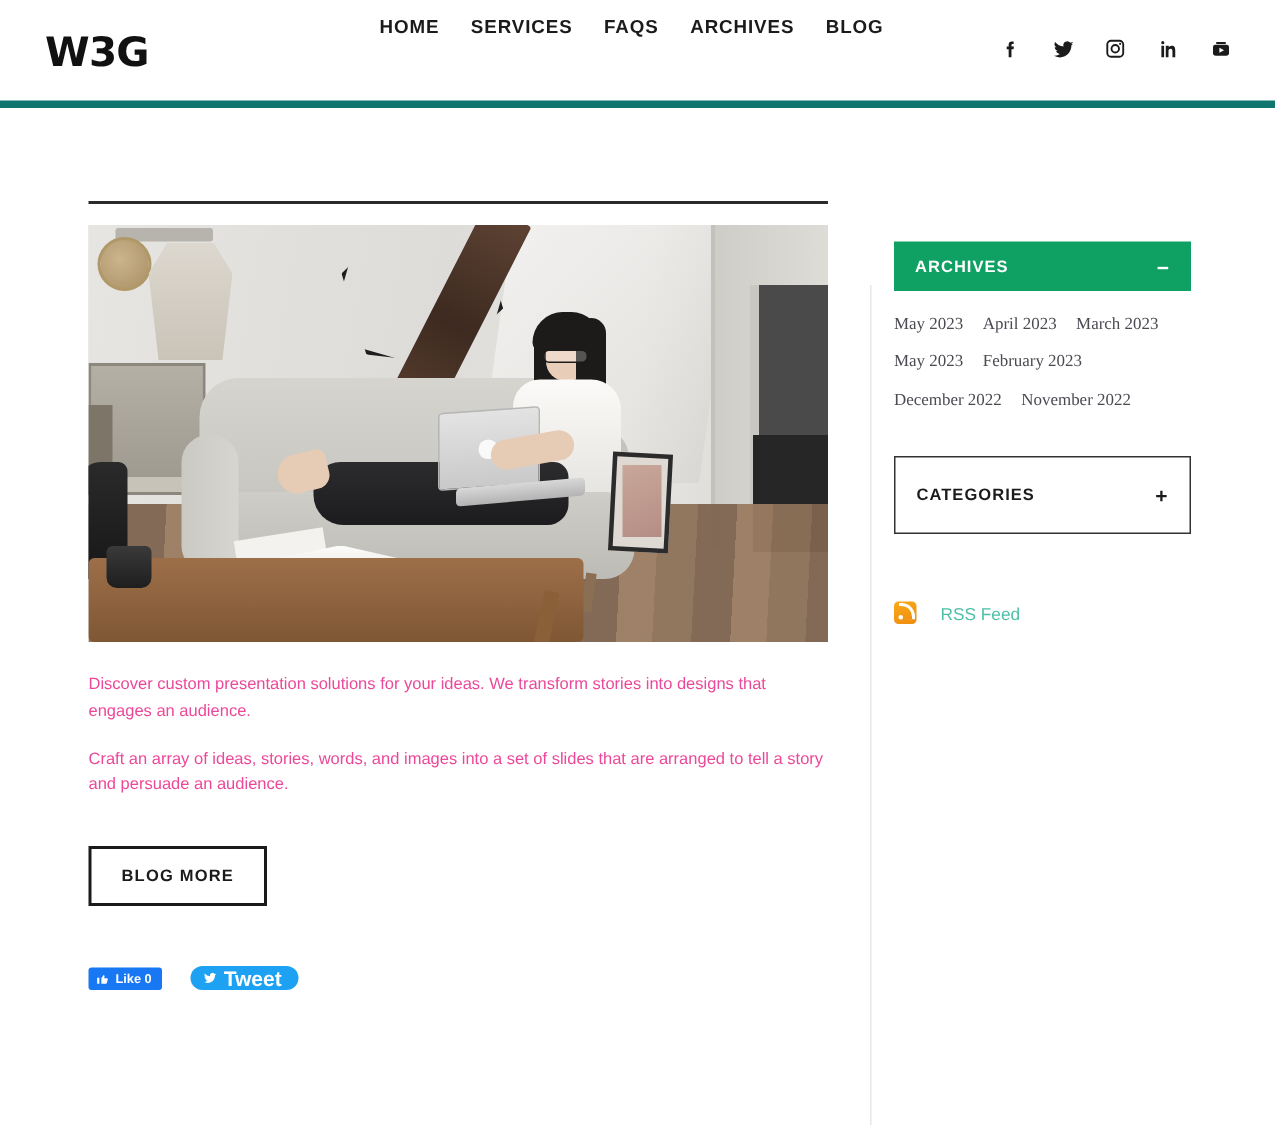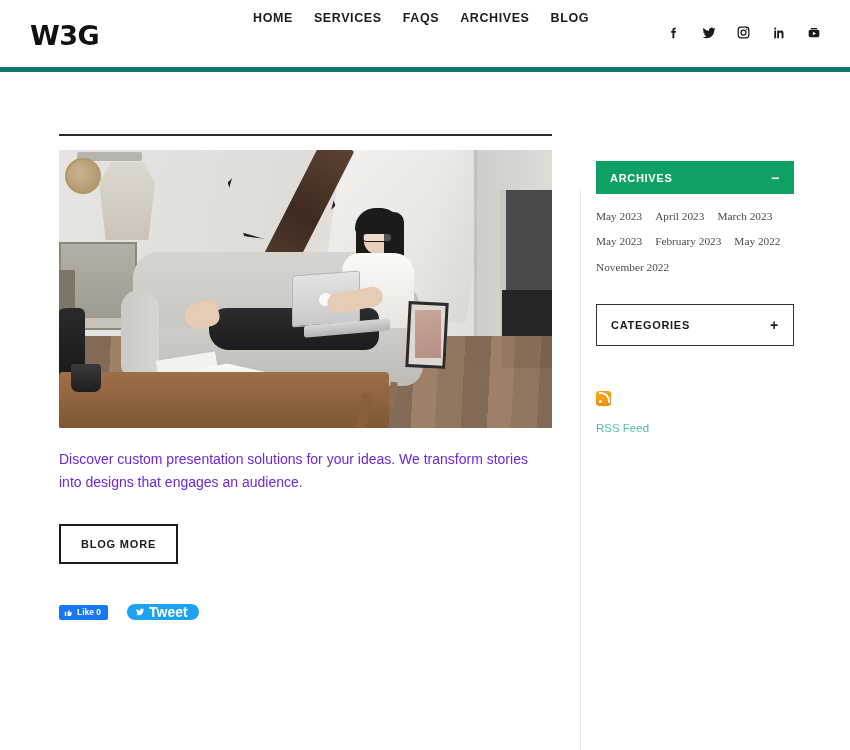--- a/index.html
+++ b/index.html
@@ -300,23 +300,23 @@
     border-radius: 4px 4px 7px 7px;
   }
   .chair-dark {
     position: absolute; left: -6px; top: 158px; width: 32px; height: 78px;
     background: linear-gradient(180deg,#2a2a2a,#171717);
     border-radius: 14px 6px 4px 4px;
   }
 
   .post-body { margin-top: 20px; }
   .post-body p {
-    font-size: 14px;
+    font-size: 11px;
     line-height: 1.62;
-    color: #6d28d9;
+    color: #ec4899;
   }
   .post-body p + p { margin-top: 14px; }
 
   .read-more {
     display: inline-block;
     margin-top: 31px;
     padding: 12px 20px;
     border: 2px solid #1b1b1b;
     background: #ffffff;
     font-size: 11px;
@@ -359,41 +359,41 @@
     height: 33px;
     display: flex; align-items: center; justify-content: space-between;
     padding: 0 14px;
     font-size: 11px; font-weight: bold; letter-spacing: 0.7px;
   }
   .widget-head.green {
     background: #0fa164; color: #ffffff;
   }
   .widget-head.bordered {
     border: 1.5px solid #333333; color: #1b1b1b; background: #ffffff;
-    height: 42px;
+    height: 52px;
   }
   .toggle-sign { font-size: 14px; font-weight: bold; line-height: 1; }
   .archive-links {
     margin-top: 14px;
     display: flex; flex-wrap: wrap;
     gap: 9px 13px;
     width: 190px;
     font-family: Liberation Serif, serif;
   }
   .archive-links a {
     font-size: 11.3px;
     color: #4a4a52;
     text-decoration: none;
     white-space: nowrap;
     line-height: 1.45;
   }
   .categories-box { margin-top: 29px; }
   .rss-row {
     margin-top: 45px;
-    display: flex; align-items: flex-start; gap: 16px; flex-direction: column;
+    display: flex; align-items: flex-end; gap: 16px;
   }
   .rss-icon {
     width: 15px; height: 15px;
     background: linear-gradient(160deg,#fba919,#ee8c10);
     border-radius: 3px;
     position: relative;
   }
   .rss-icon::before {
     content: ""; position: absolute; left: 3px; bottom: 3px;
     width: 3px; height: 3px; background: #fff; border-radius: 50%;
@@ -503,20 +503,21 @@
       <div class="notebook"></div>
       <div class="book-open"></div>
       <div class="mag"></div>
       <div class="table"></div>
       <div class="table-leg"></div>
       <div class="mug"></div>
     </div>
 
     <div class="post-body">
       <p>Discover custom presentation solutions for your ideas. We transform stories into designs that engages an audience.</p>
+      <p>Craft an array of ideas, stories, words, and images into a set of slides that are arranged to tell a story and persuade an audience.</p>
     </div>
 
     <div class="read-more">BLOG MORE</div>
 
     <div class="share-row">
       <div class="fb-like">
         <span>
           <svg width="9" height="9" viewBox="0 0 24 24" fill="#ffffff">
               <path d="M2 10h4v11H2V10zm6.5 11h8.8c1 0 1.8-.6 2-1.5l1.6-6.3c.3-1.1-.5-2.2-1.7-2.2h-4.6l.7-3.3c.2-.9-.3-1.8-1.2-2l-.6-.2-4 5.5V21z"></path>
             </svg>
@@ -542,21 +543,21 @@
       <span>ARCHIVES</span>
       <span class="toggle-sign">−</span>
     </div>
 
     <div class="archive-links">
       <a href="#">May 2023</a>
       <a href="#">April 2023</a>
       <a href="#">March 2023</a>
       <a href="#">May 2023</a>
       <a href="#">February 2023</a>
-      <a href="#">May 2022</a>
+      <a href="#">December 2022</a>
       <a href="#">November 2022</a>
     </div>
 
     <div class="categories-box">
       <div class="widget-head bordered">
         <span>CATEGORIES</span>
         <span class="toggle-sign">+</span>
       </div>
     </div>
 

